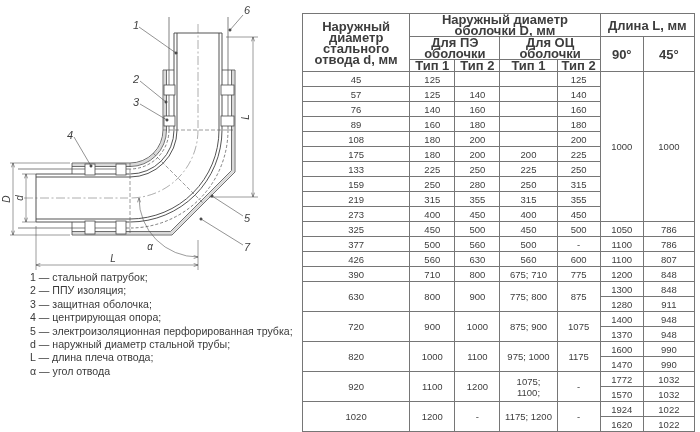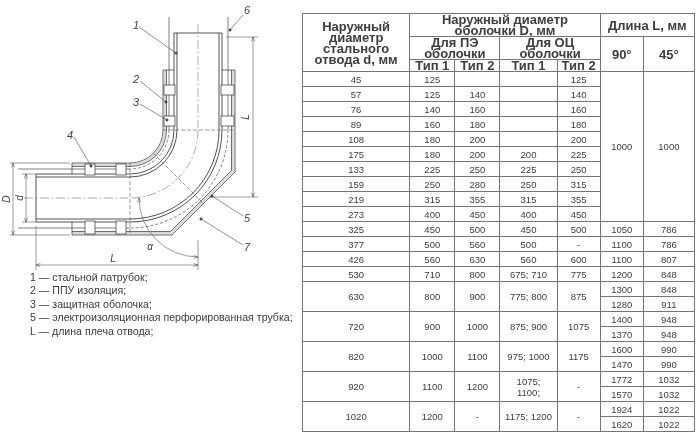--- a/index.html
+++ b/index.html
@@ -139,22 +139,25 @@
   <text class="dimlabel" x="23" y="198" text-anchor="middle" transform="rotate(-90 23 198)">d</text>
   <text class="dimlabel" x="113" y="262" text-anchor="middle">L</text>
   <text class="dimlabel" x="249" y="117" text-anchor="middle" transform="rotate(-90 249 117)">L</text>
   <text class="dimlabel" x="150" y="250" text-anchor="middle">α</text>
 </svg>
 
 <div class="legend">
     <div class="legend-item">1 — стальной патрубок;</div>
     <div class="legend-item">2 — ППУ изоляция;</div>
     <div class="legend-item">3 — защитная оболочка;</div>
+    <div class="legend-item">4 — центрирующая опора;</div>
     <div class="legend-item">5 — электроизоляционная перфорированная трубка;</div>
+    <div class="legend-item">d — наружный диаметр стальной трубы;</div>
     <div class="legend-item">L — длина плеча отвода;</div>
+    <div class="legend-item">α — угол отвода</div>
   </div>
 
 <div class="table-wrap">
   <table class="spec">
     <colgroup>
       <col style="width:107px">
         <col style="width:45px">
         <col style="width:45px">
       <col style="width:57px">
         <col style="width:43px">
@@ -275,21 +278,21 @@
         <tr>
           <td>426</td>
           <td>560</td>
           <td>630</td>
           <td>560</td>
           <td>600</td>
           <td>1100</td>
           <td>807</td>
         </tr>
         <tr>
-          <td>530</td>
+          <td>390</td>
           <td>710</td>
           <td>800</td>
           <td>675; 710</td>
           <td>775</td>
           <td>1200</td>
           <td>848</td>
         </tr>
         <tr>
           <td rowspan="2">630</td>
           <td rowspan="2">800</td>

